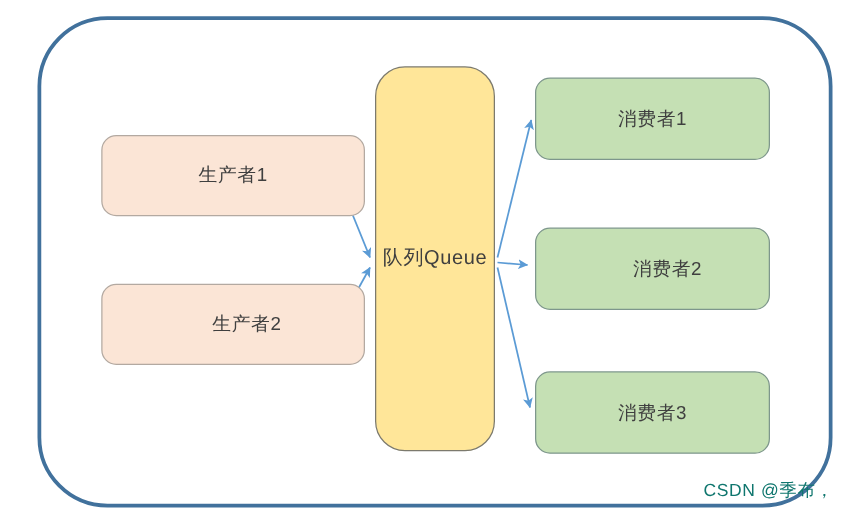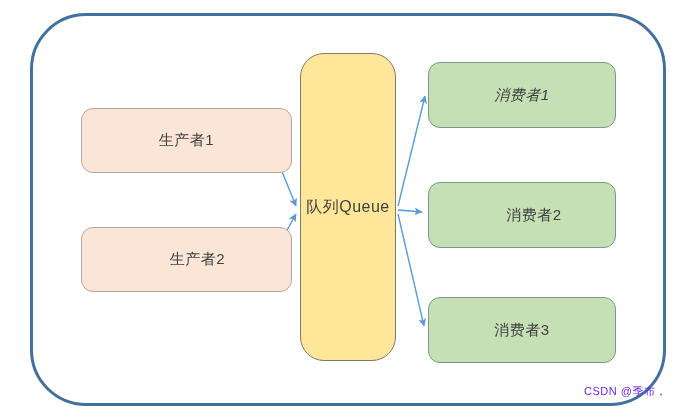--- a/index.html
+++ b/index.html
@@ -59,42 +59,42 @@
     line-height: 1.45;
   }
   .consumer {
     left: 428px;
     width: 188px;
     height: 66px;
     background: #c5e0b4;
     border: 1.5px solid #7e978c;
     border-radius: 12px;
   }
-  .consumer-1 { top: 62px; font-style: italic; }
+  .consumer-1 { top: 62px; }
   .consumer-2 { top: 182px; padding-left: 24px; }
   .consumer-3 { top: 297px; }
   .arrows-layer {
     position: absolute;
     left: 0;
     top: 0;
     width: 681px;
     height: 417px;
     pointer-events: none;
   }
   .arrow-line {
     stroke: #5b9bd5;
     stroke-width: 1.4;
     fill: none;
   }
   .watermark {
     position: absolute;
     right: 14px;
     top: 384px;
-    font-size: 11px;
-    color: #6d28d9;
+    font-size: 14px;
+    color: #0f766e;
     letter-spacing: 0.5px;
     white-space: nowrap;
   }
 </style>
 </head>
 <body>
 
 <div class="canvas">
 
   <div class="frame"></div>

